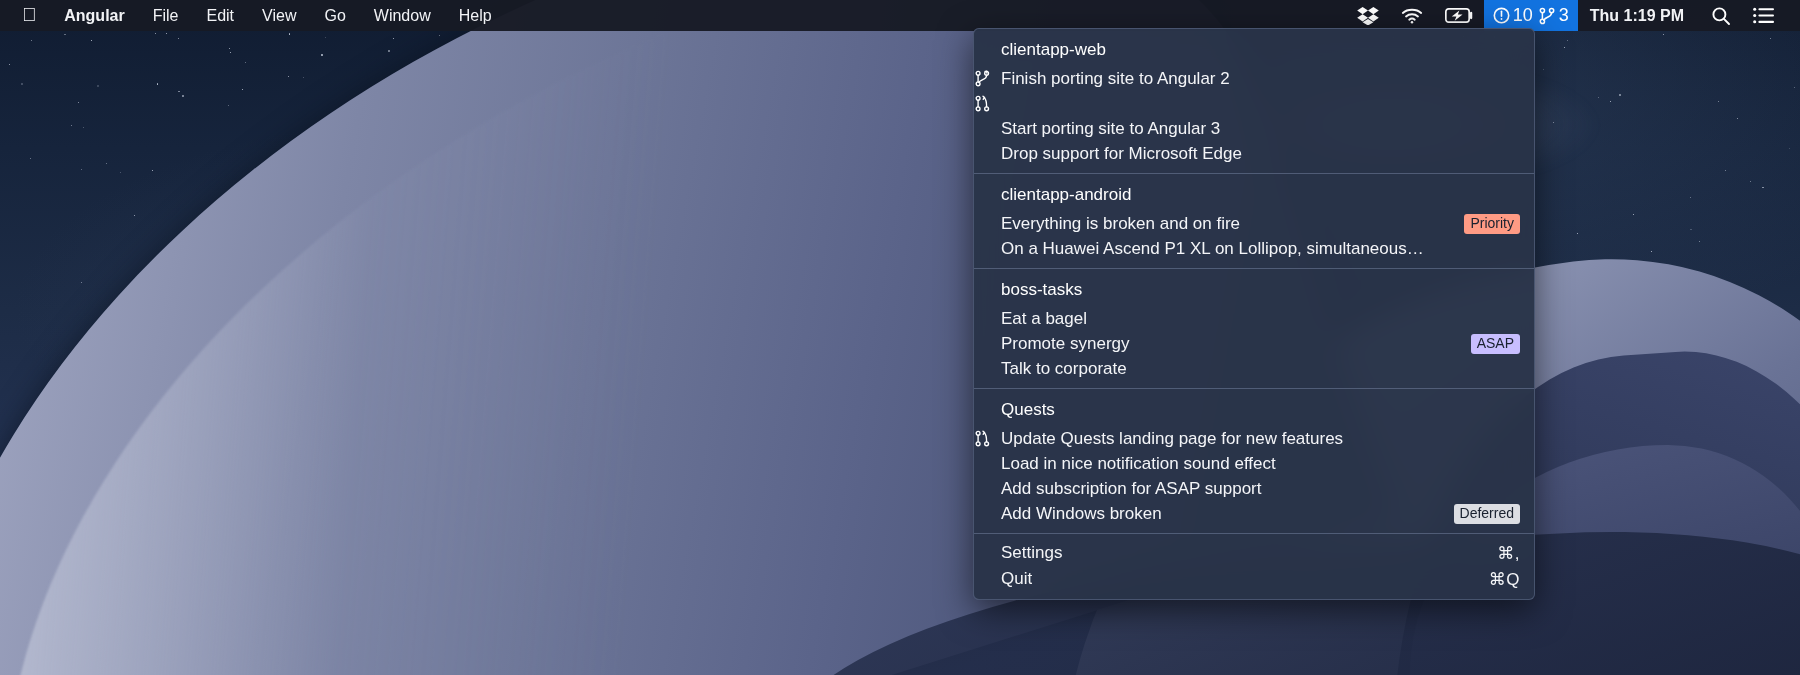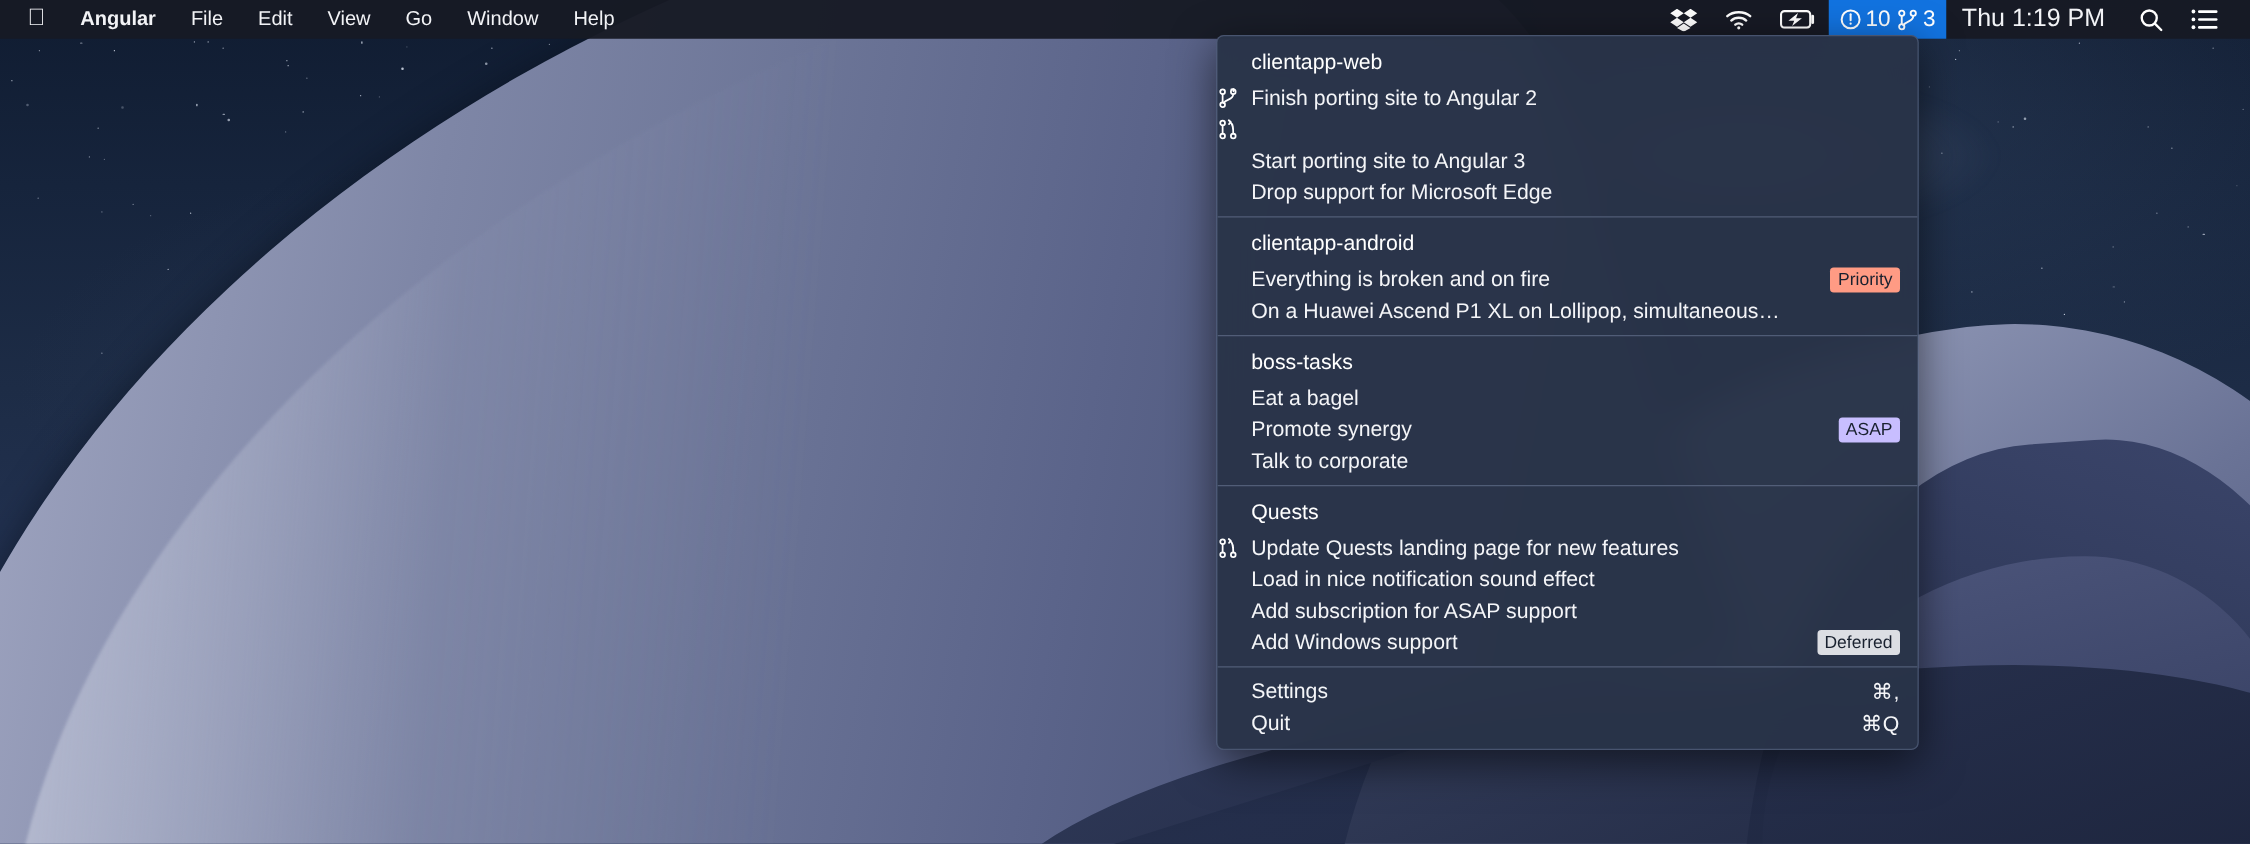--- a/index.html
+++ b/index.html
@@ -86,21 +86,21 @@
     display:flex; align-items:center;
     color:#f2f3f6; font-size:16px;
     z-index:40;
   }
   .mb-left { display:flex; align-items:center; gap:0; padding-left:18px; }
   .mb-item { padding:0 14px; line-height:31px; white-space:nowrap; }
   .mb-item.bold { font-weight:bold; }
   .apple-logo { font-size:19px; line-height:31px; padding:0 14px 3px 4px; }
   .mb-right { margin-left:auto; display:flex; align-items:center; height:31px; padding-right:14px; }
   .mb-ext { display:flex; align-items:center; height:31px; padding:0 11px; }
-  .mb-clock { padding:0 16px 0 12px; font-size:20px; line-height:31px; white-space:nowrap; }
+  .mb-clock { padding:0 16px 0 12px; font-size:16px; line-height:31px; white-space:nowrap;font-weight:bold; }
   .mb-status {
     display:flex; align-items:center; gap:3px; height:31px;
     padding:0 9px; background:#1273e0; color:#fff; font-size:17px;
   }
   .mb-status .num { font-size:18px; letter-spacing:0px; }
 
   
   #menu {
     position:absolute; top:28px; left:973px; width:562px;
     background:rgba(41,51,72,0.96);
@@ -485,21 +485,21 @@
     <div class="menu-row">
       <span class="rowicon empty"></span>
       <span class="menu-label">Load in nice notification sound effect</span>
     </div>
     <div class="menu-row">
       <span class="rowicon empty"></span>
       <span class="menu-label">Add subscription for ASAP support</span>
     </div>
     <div class="menu-row">
       <span class="rowicon empty"></span>
-      <span class="menu-label">Add Windows support</span>
+      <span class="menu-label">Add Windows broken</span>
       <span class="badge" style="background:#dcdee3;">Deferred</span>
     </div>
   </div>
 
   <div class="menu-section">
     <div class="menu-row cmd">
       <span class="rowicon empty"></span>
       <span class="menu-label">Settings</span>
       <span class="shortcut">⌘,</span>
     </div>

